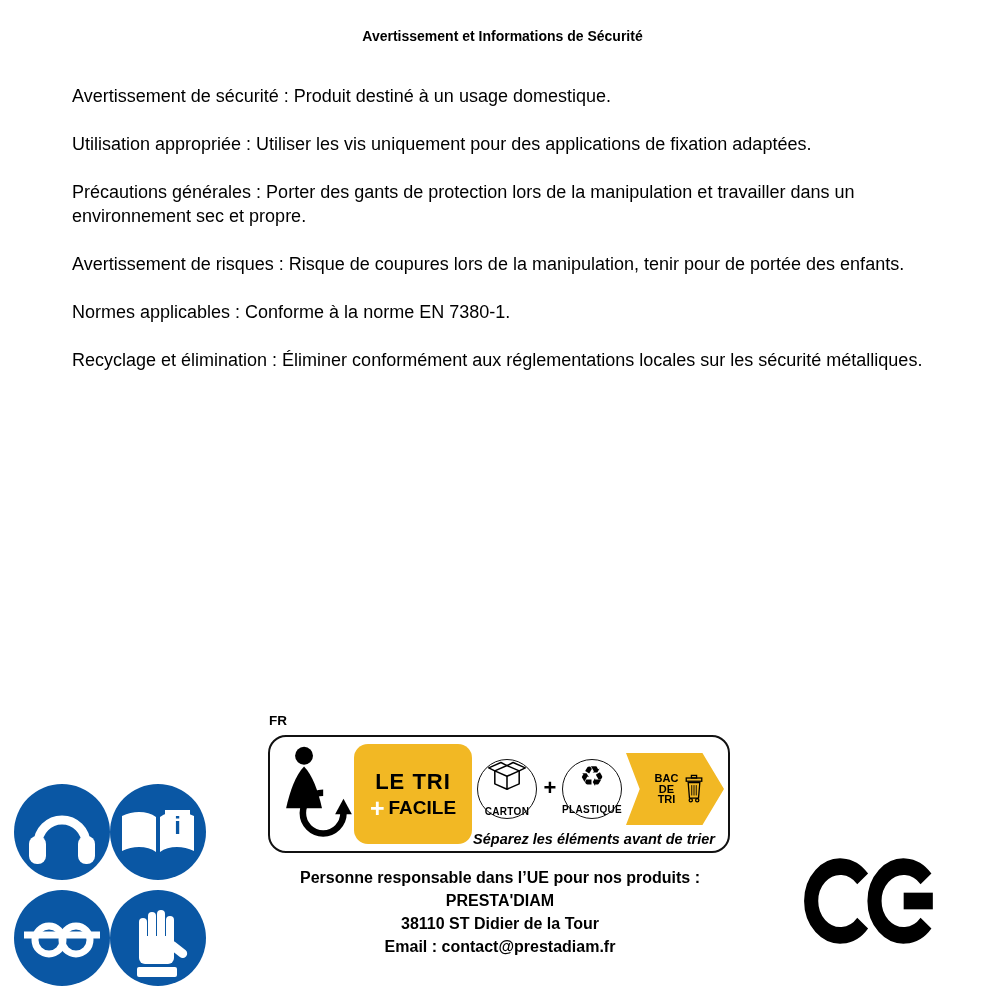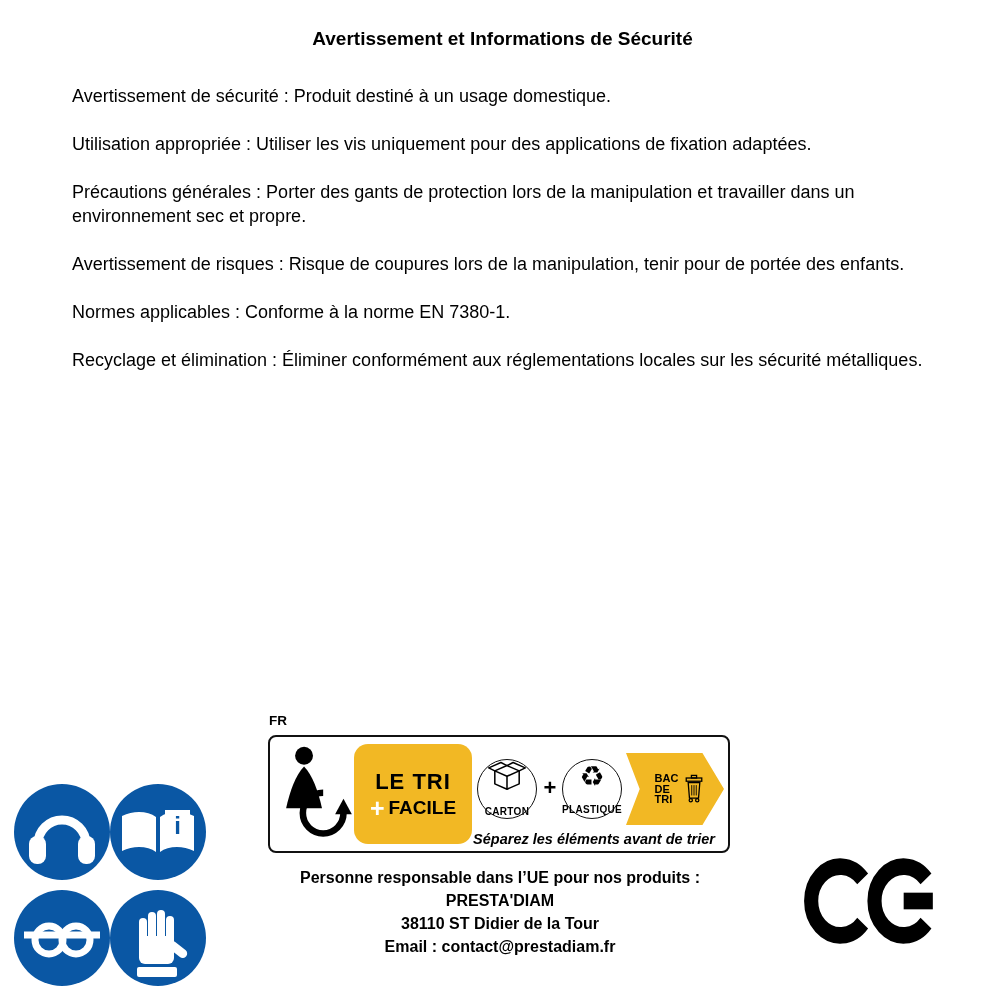--- a/index.html
+++ b/index.html
@@ -1,55 +1,55 @@
 <!DOCTYPE html>
 <html><head>
 <meta charset="utf-8">
 <style>
   html,body{margin:0;padding:0;background:#fff;}
   .page{position:relative;width:1005px;height:1005px;background:#fff;overflow:hidden;
         font-family:"Liberation Sans",sans-serif;color:#000;}
   .title{position:absolute;top:28px;left:0;width:100%;margin:0;text-align:center;
-         font-size:19px;font-weight:bold;}
+         font-size:14px;font-weight:bold;}
   .content{position:absolute;top:84px;left:72px;width:860px;}
   .content p{margin:0 0 24px 0;font-size:18px;line-height:24px;}
 
   
   .picto{position:absolute;width:96px;height:96px;border-radius:50%;background:#0a57a4;
          display:flex;align-items:center;justify-content:center;}
   #picto-ear{left:14px;top:784px}
   #picto-book{left:110px;top:784px}
   #picto-goggles{left:14px;top:890px}
   #picto-gloves{left:110px;top:890px}
 
   
   .fr{position:absolute;left:269px;top:713px;font-size:13.5px;font-weight:bold;text-align:center;}
   .banner{position:absolute;left:268px;top:735px;width:462px;height:118px;background:#fff;
-          border:2px solid #111;border-radius:8px;box-sizing:border-box;}
+          border:2px solid #111;border-radius:18px;box-sizing:border-box;}
   .triman{position:absolute;left:10px;top:8px;}
   .ybox{position:absolute;left:84px;top:7px;width:118px;height:100px;background:#f2b824;
         border-radius:14px;display:flex;flex-direction:column;align-items:center;
         justify-content:center;gap:2px;}
   .ybox .l1{font-size:22px;font-weight:bold;letter-spacing:1px;}
   .ybox .l2{font-size:19px;font-weight:bold;display:flex;align-items:center;gap:4px;}
   .ybox .plus{color:#fff;font-size:25px;font-weight:bold;line-height:19px;}
   .mat{position:absolute;top:22px;width:60px;height:60px;background:#fff;border:1.5px solid #111;
        border-radius:50%;display:flex;flex-direction:column;align-items:center;
        justify-content:center;box-sizing:border-box;}
   #mat-carton{left:207px}
   #mat-plastique{left:292px}
   .mat .lbl{font-size:10px;font-weight:bold;letter-spacing:.3px;margin-top:13px;}
   .mat-plus{position:absolute;left:266px;top:38px;width:28px;text-align:center;
             font-size:22px;font-weight:bold;}
   .recycle{font-size:28px;line-height:28px;}
   .arrow{position:absolute;left:356px;top:16px;width:98px;height:72px;background:#f2b824;
          clip-path:polygon(0 0,78% 0,100% 50%,78% 100%,0 100%,14% 50%);
          display:flex;align-items:center;justify-content:center;gap:5px;
          padding-left:10px;box-sizing:border-box;}
-  .bac{font-size:11px;font-weight:bold;line-height:10.5px;text-align:left;}
+  .bac{font-size:11px;font-weight:bold;line-height:10.5px;text-align:center;}
   .tagline{position:absolute;left:200px;right:10px;top:94px;text-align:center;
            font-size:14.5px;font-weight:bold;font-style:italic;}
 
   
   .address{position:absolute;left:252px;top:866px;width:496px;text-align:center;
            font-size:16px;font-weight:bold;line-height:23px;}
 
   
   .ce{position:absolute;left:797px;top:850px;}
 </style>

